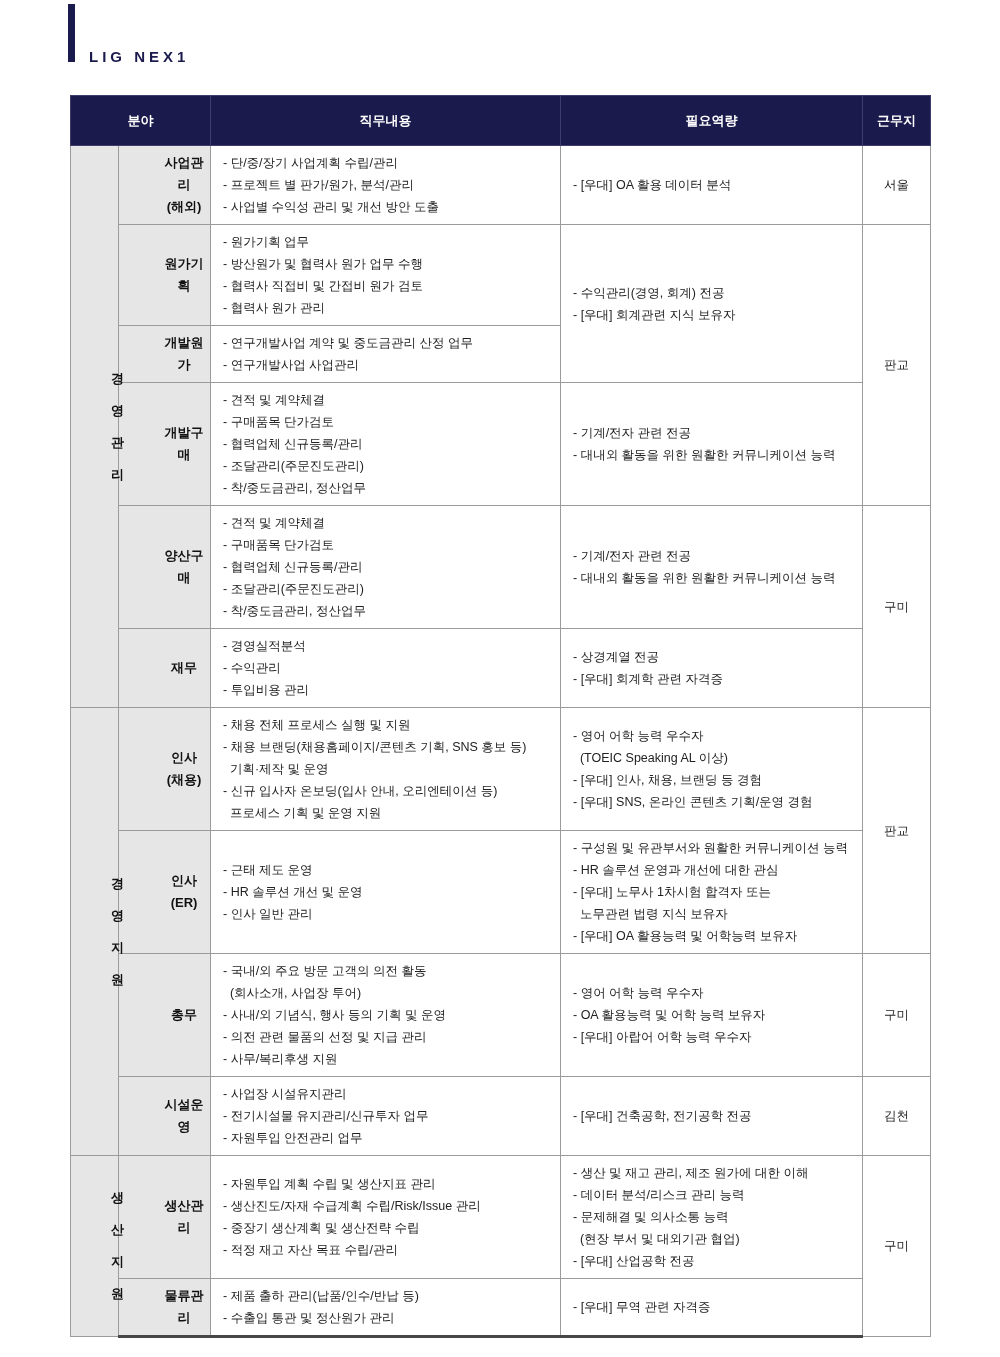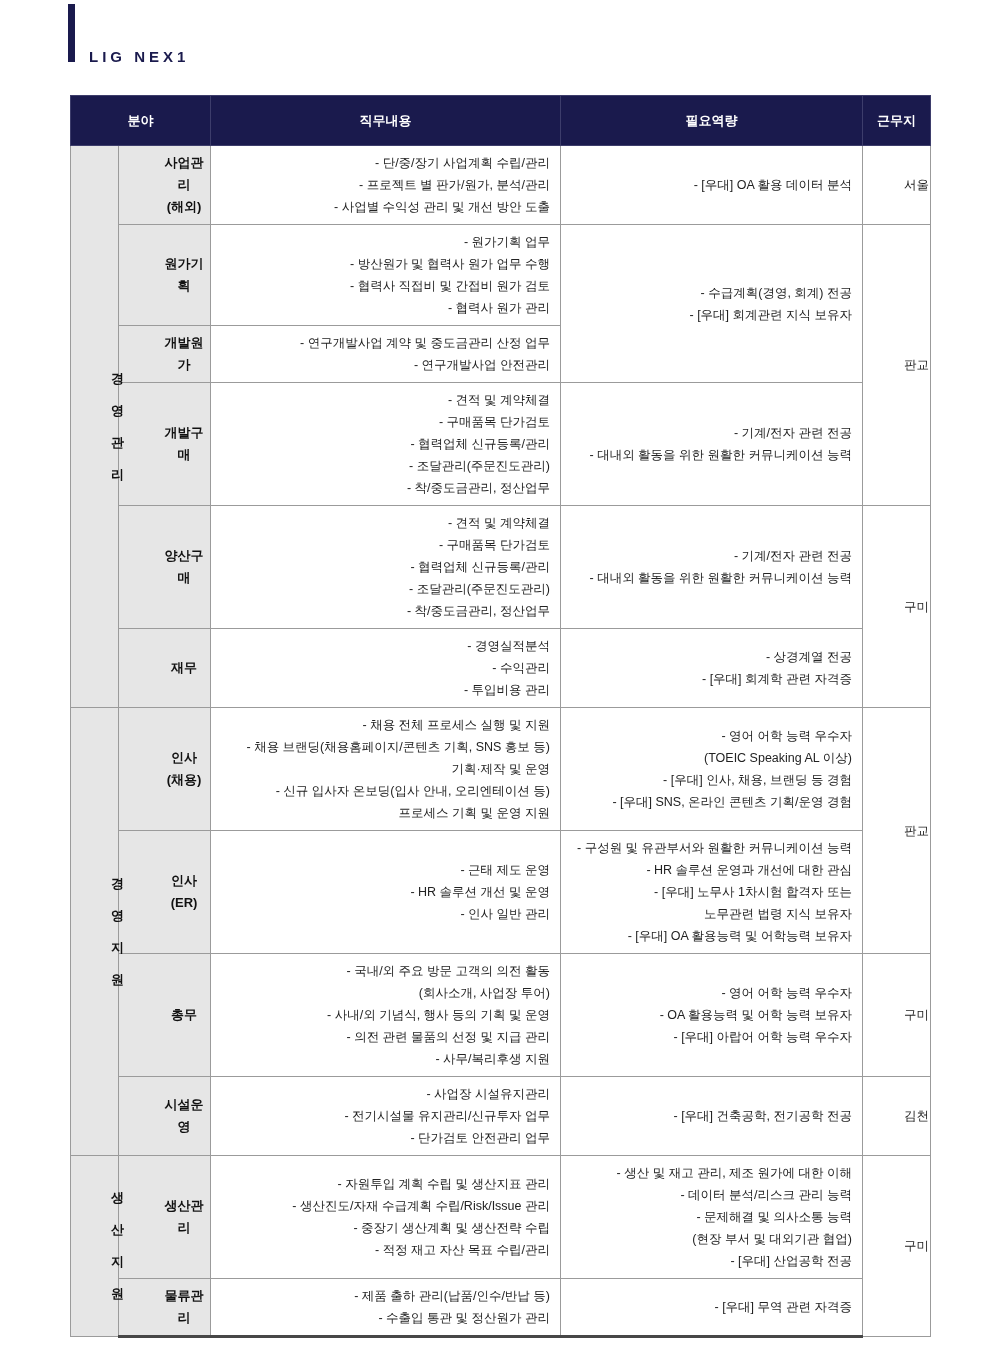--- a/index.html
+++ b/index.html
@@ -46,29 +46,28 @@
     font-weight: bold;
     color: #111;
     font-size: 13px;
     padding-left: 40px;
   }
   td.group div { line-height: 32px; text-align: center; }
   td.category div { line-height: 22px; }
   td.duties, td.skills {
     background: #fff;
     padding: 6px 10px 6px 12px;
-    text-align: right;
   }
   td.duties div, td.skills div {
     line-height: 22px;
     white-space: pre-wrap;
   }
   td.location {
     background: #fff;
-    text-align: right;
+    text-align: center;
     font-size: 12.5px;
   }
   td.location div { line-height: 20px; }
 </style>
 </head>
 <body>
 
 <div class="page">
 
   <div class="logo">
@@ -118,34 +117,34 @@
           <td class="category">
             <div>원가기획</div>
           </td>
           <td class="duties">
             <div>- 원가기획 업무</div>
             <div>- 방산원가 및 협력사 원가 업무 수행</div>
             <div>- 협력사 직접비 및 간접비 원가 검토</div>
             <div>- 협력사 원가 관리</div>
           </td>
           <td class="skills" rowspan="2">
-            <div>- 수급계획(경영, 회계) 전공</div>
+            <div>- 수익관리(경영, 회계) 전공</div>
             <div>- [우대] 회계관련 지식 보유자</div>
           </td>
           <td class="location" rowspan="3">
             <div>판교</div>
           </td>
         </tr>
         <tr>
           <td class="category">
             <div>개발원가</div>
           </td>
           <td class="duties">
             <div>- 연구개발사업 계약 및 중도금관리 산정 업무</div>
-            <div>- 연구개발사업 안전관리</div>
+            <div>- 연구개발사업 사업관리</div>
           </td>
         </tr>
         <tr>
           <td class="category">
             <div>개발구매</div>
           </td>
           <td class="duties">
             <div>- 견적 및 계약체결</div>
             <div>- 구매품목 단가검토</div>
             <div>- 협력업체 신규등록/관리</div>
@@ -254,21 +253,21 @@
             <div>구미</div>
           </td>
         </tr>
         <tr>
           <td class="category">
             <div>시설운영</div>
           </td>
           <td class="duties">
             <div>- 사업장 시설유지관리</div>
             <div>- 전기시설물 유지관리/신규투자 업무</div>
-            <div>- 단가검토 안전관리 업무</div>
+            <div>- 자원투입 안전관리 업무</div>
           </td>
           <td class="skills">
             <div>- [우대] 건축공학, 전기공학 전공</div>
           </td>
           <td class="location">
             <div>김천</div>
           </td>
         </tr>
         <tr>
           <td class="group" rowspan="2">

